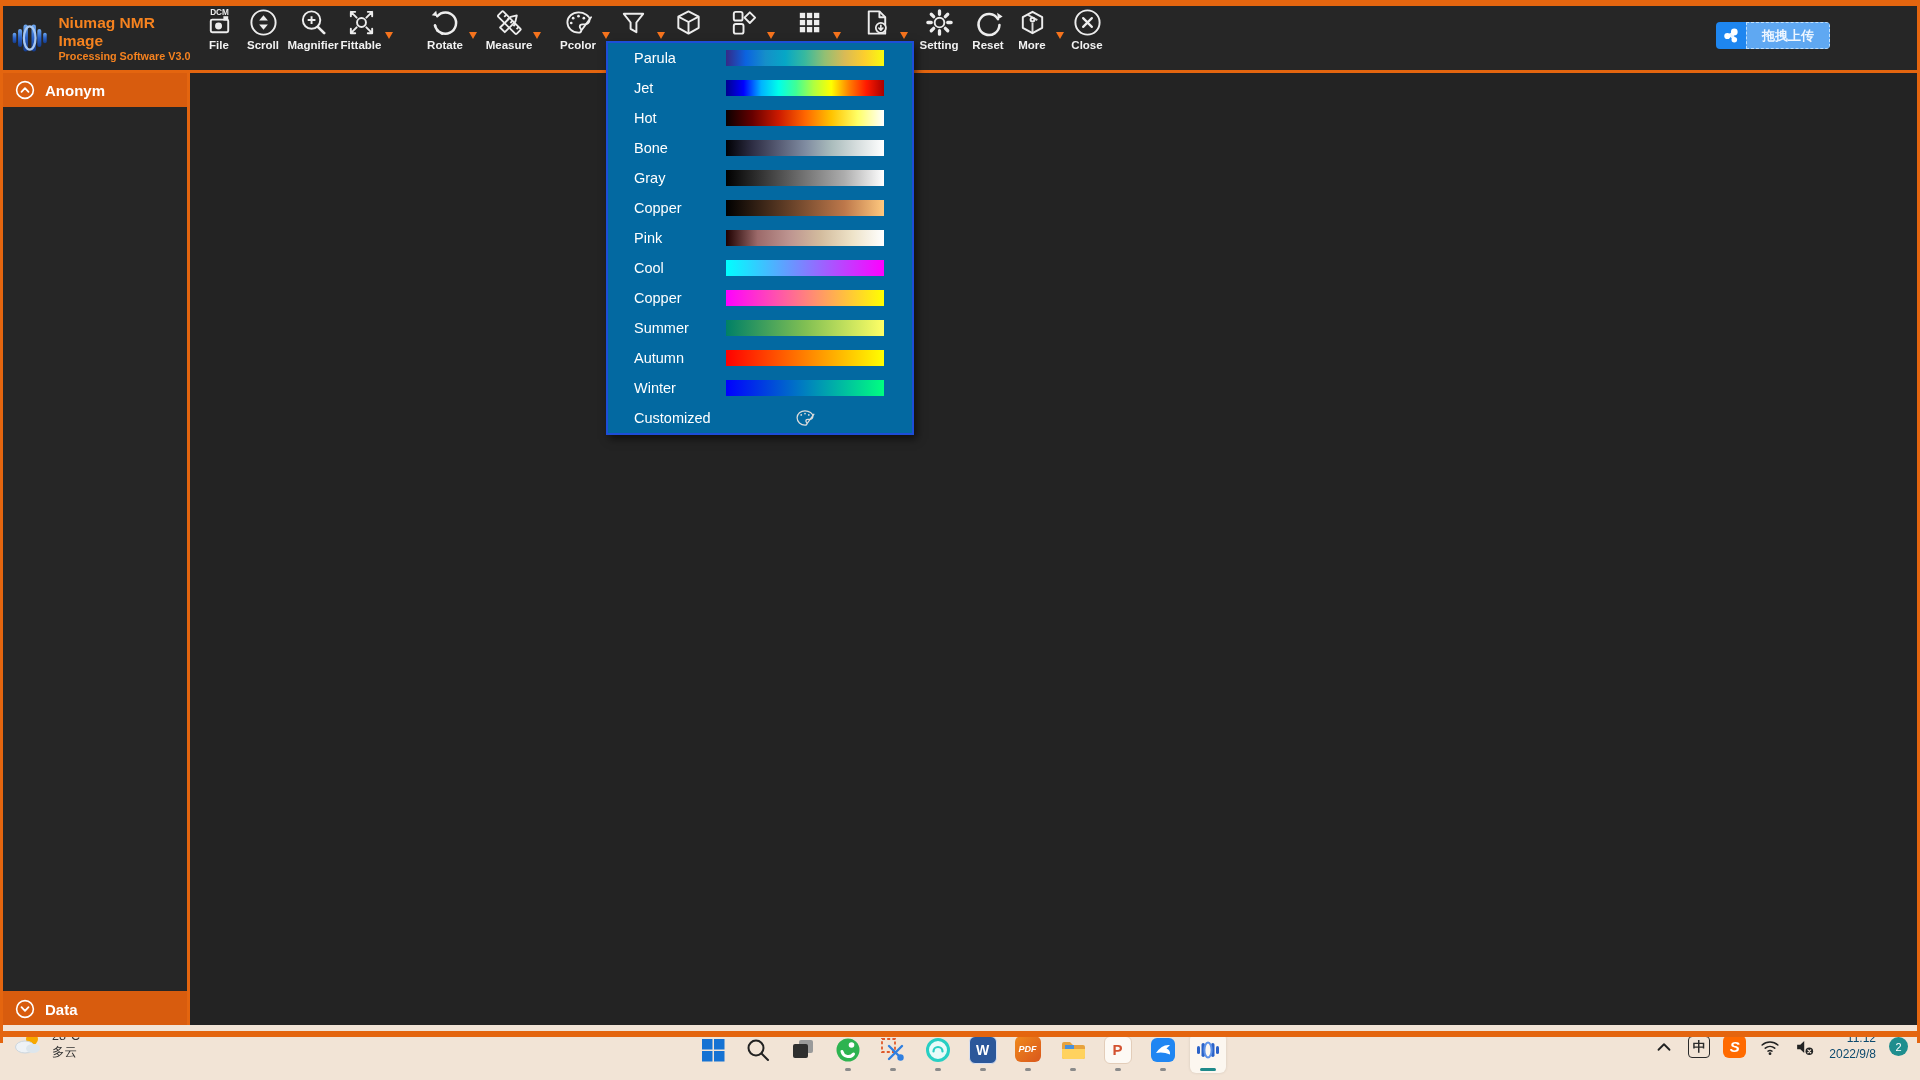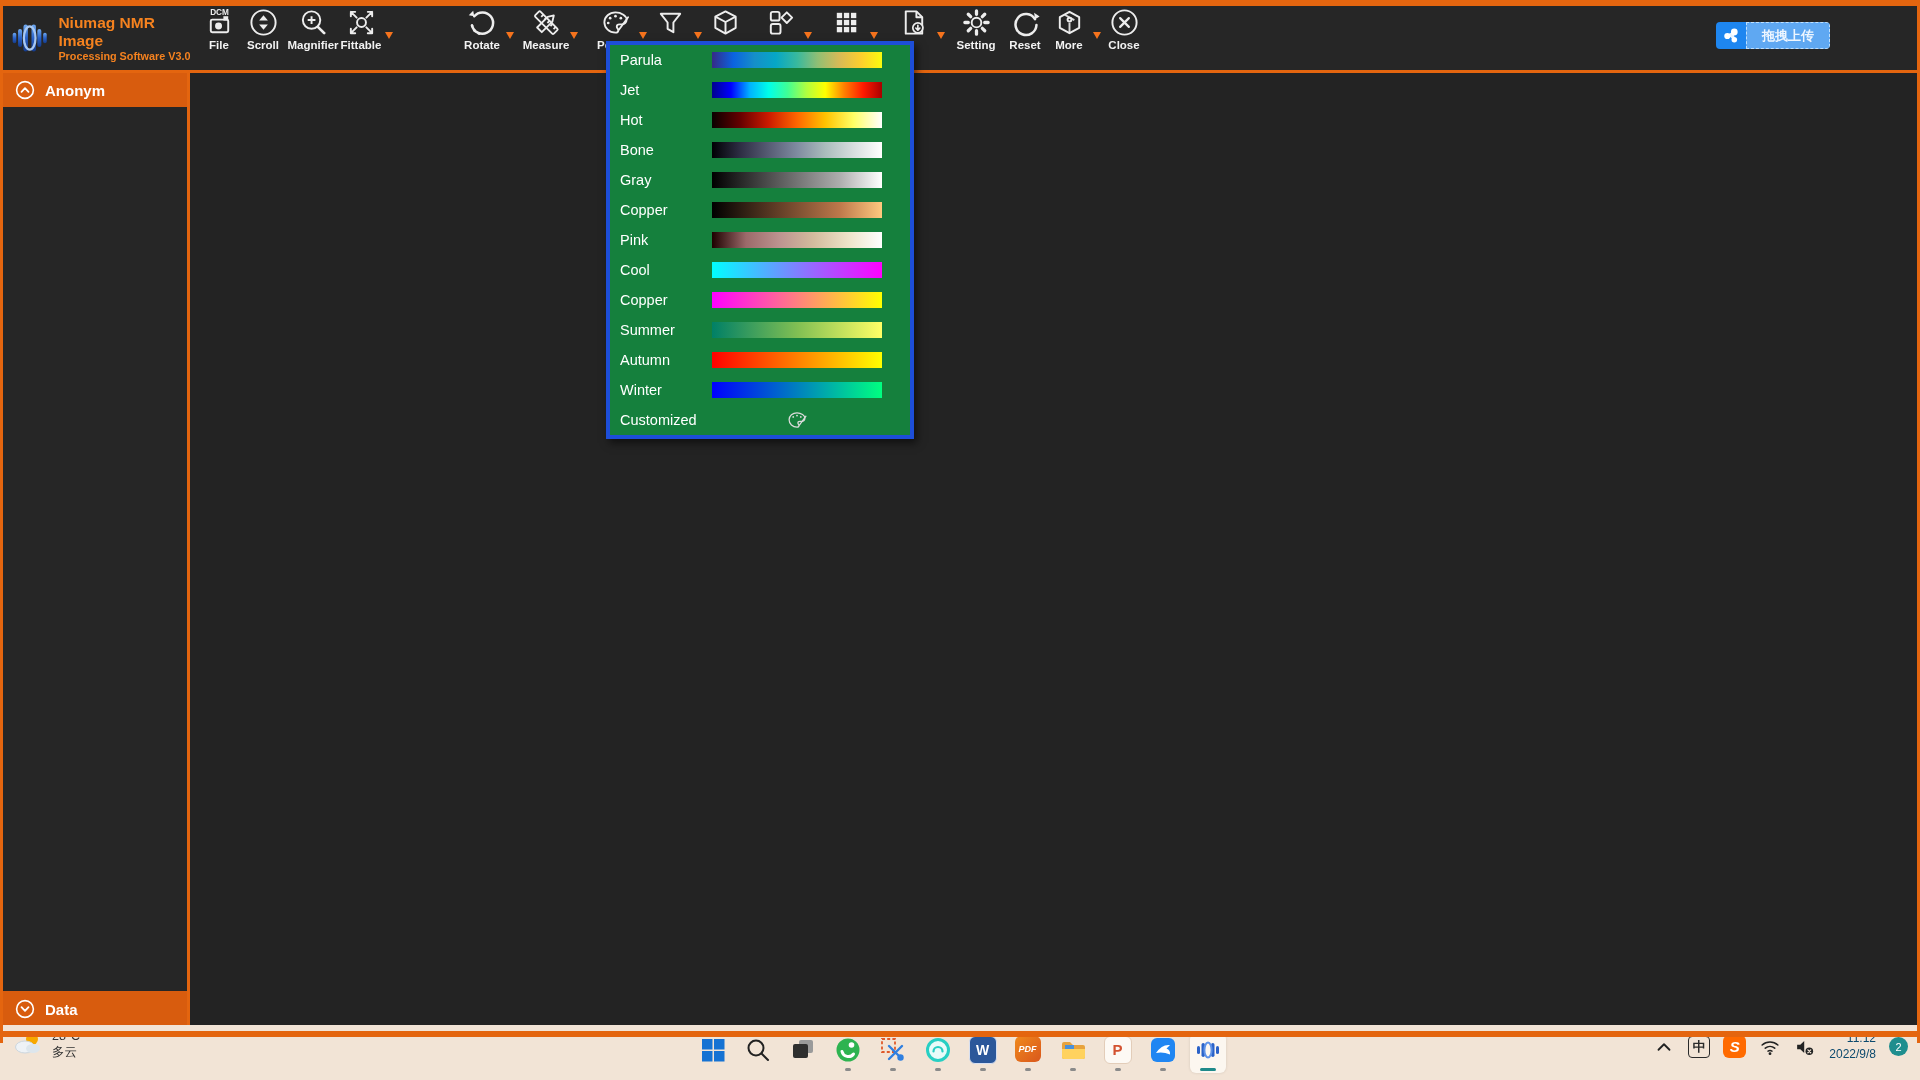--- a/index.html
+++ b/index.html
@@ -35,22 +35,22 @@
   
   .sidebar{position:absolute;top:73px;left:0;width:190px;bottom:49px;background:#262626;
     border-left:3px solid #e4650f;border-right:3px solid #e4650f;box-sizing:border-box;}
   .panel-bar{height:34px;background:#d85c0e;color:#fff;display:flex;align-items:center;gap:10px;
     padding-left:12px;font-weight:bold;font-size:15px;cursor:pointer;}
   .panel-bar svg{width:20px;height:20px;}
   .panel-bottom{position:absolute;left:0;right:0;bottom:20px;height:20px;}
   .panel-bottom .panel-bar{height:36px;}
 
   
-  .cmenu{position:absolute;left:606px;top:41px;width:308px;background:#15803d;
-    border:4px solid #1d4ed8;z-index:20;box-shadow:3px 4px 8px rgba(0,0,0,.55);box-sizing:border-box;}
+  .cmenu{position:absolute;left:606px;top:41px;width:308px;background:#0369a1;
+    border:2px solid #1d4ed8;z-index:20;box-shadow:3px 4px 8px rgba(0,0,0,.55);box-sizing:border-box;padding-left:16px;}
   .crow{height:30px;display:flex;align-items:center;padding:0 28px 0 10px;cursor:pointer;}
   .clabel{flex:0 0 92px;color:#fff;font-size:14.5px;}
   .cswatch{flex:1;height:16px;}
   .cicon{flex:1;display:flex;align-items:center;justify-content:center;}
   .cicon svg{width:22px;height:22px;}
 
   
   .taskbar{position:absolute;left:0;right:0;bottom:0;height:55px;background:#f2e4d6;
     display:flex;align-items:center;}
   .weather{position:absolute;left:12px;top:4px;display:flex;align-items:center;gap:8px;cursor:pointer;}
@@ -149,21 +149,21 @@
             <path d="M11 11 L5 5 M5 9.5 V5 H9.5"></path>
             <path d="M21 11 L27 5 M22.5 5 H27 V9.5"></path>
             <path d="M11 21 L5 27 M5 22.5 V27 H9.5"></path>
             <path d="M21 21 L27 27 M27 22.5 V27 H22.5"></path>
           </g>
         </svg>
         <span class="lbl">Fittable</span>
         <span class="tri"></span>
       </div>
 
-      <div class="tbtn" style="margin-left:77px">
+      <div class="tbtn" style="margin-left:40px">
         <svg viewBox="0 0 32 32">
           <g fill="none" stroke="#ededed" stroke-width="2.6" stroke-linecap="round">
             <path d="M7.5 9.5 A11 11 0 1 1 5.2 19"></path>
             <path d="M5.2 19 A11 11 0 0 0 13 27.6" stroke-dasharray="0.8 4.6"></path>
           </g>
           <path d="M7.5 9.5 L1.8 8.4 L6.4 3.8 Z" fill="#ededed"></path>
         </svg>
         <span class="lbl">Rotate</span>
         <span class="tri"></span>
       </div>

